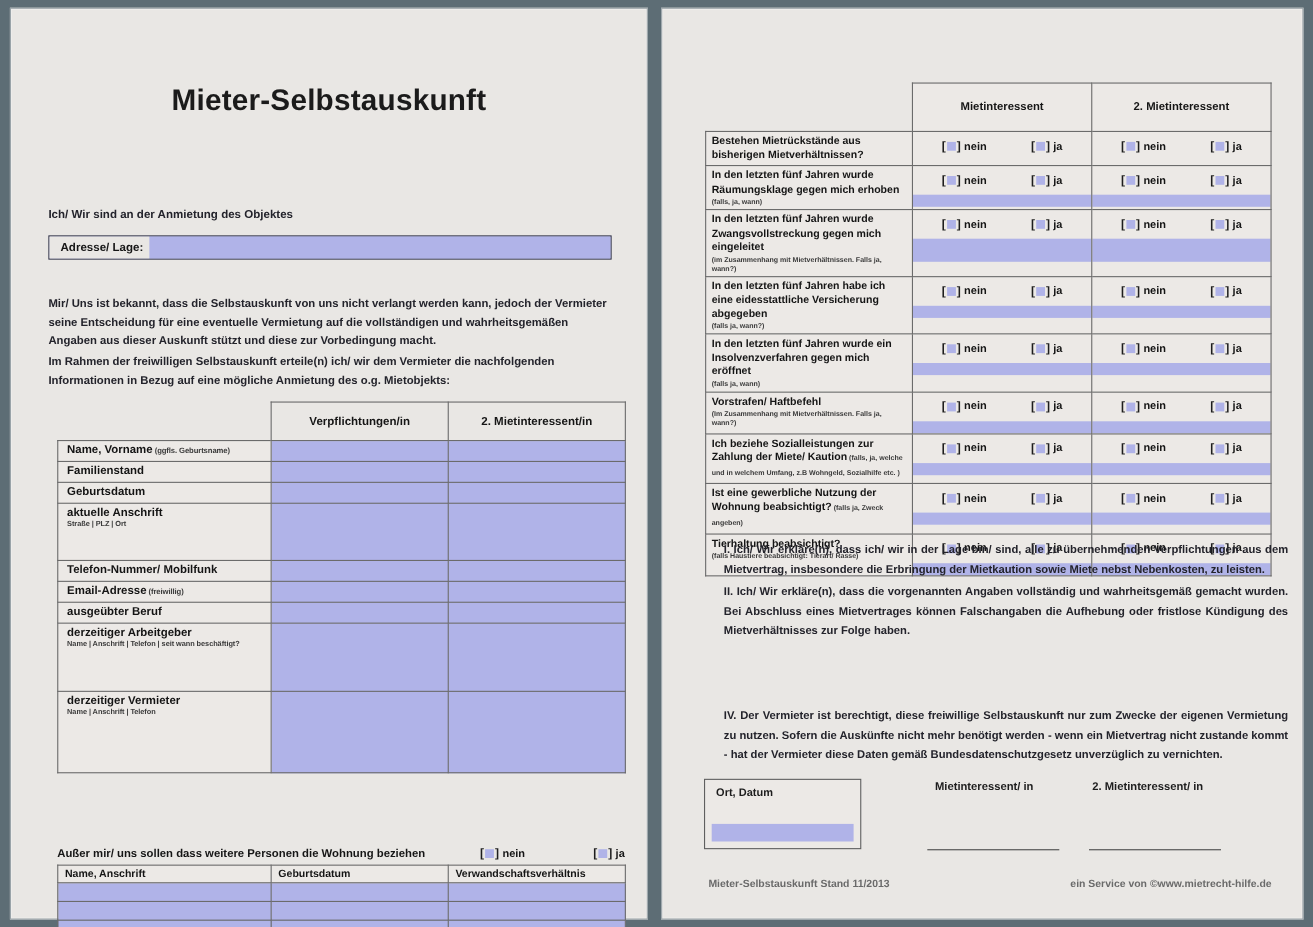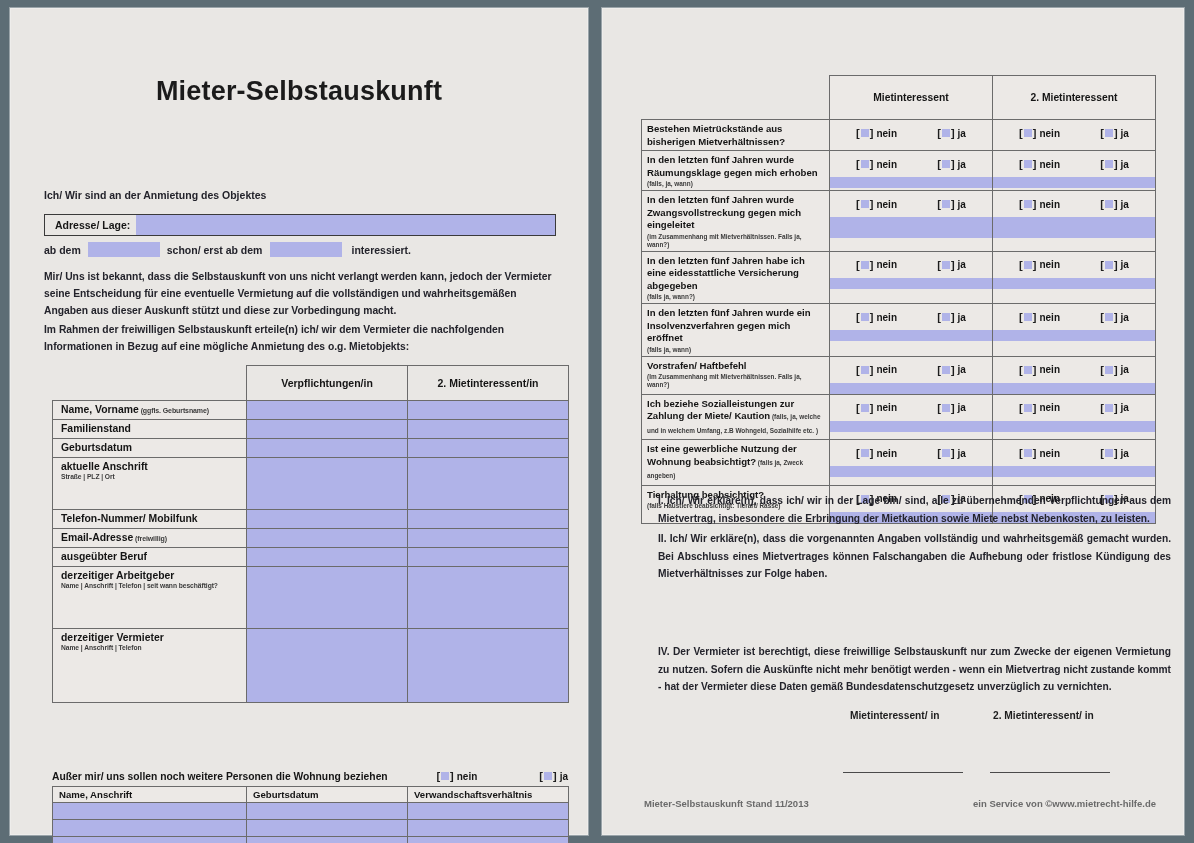--- a/index.html
+++ b/index.html
@@ -217,27 +217,20 @@
 
       <div class="title">Mieter-Selbstauskunft</div>
 
       <div class="lead">Ich/ Wir sind an der Anmietung des Objektes</div>
 
       <div class="addr-box">
         <div class="addr-label">Adresse/ Lage:</div>
         <div class="addr-fill"></div>
       </div>
 
-      <div class="abdem-row">
-        <span>ab  dem</span>
-        <span class="fill"></span>
-        <span>schon/ erst ab dem</span>
-        <span class="fill w2"></span>
-        <span>interessiert.</span>
-      </div>
 
       <div class="para" id="para1">Mir/ Uns ist bekannt, dass die Selbstauskunft von uns nicht verlangt werden kann, jedoch der Vermieter seine Entscheidung für eine eventuelle Vermietung auf die vollständigen und wahrheitsgemäßen Angaben aus dieser Auskunft stützt und diese zur Vorbedingung macht.</div>
       <div class="para" id="para2">Im Rahmen der freiwilligen Selbstauskunft erteile(n) ich/ wir dem Vermieter die nachfolgenden Informationen in Bezug auf eine mögliche Anmietung des o.g. Mietobjekts:</div>
 
       <table class="grid" id="tbl-person">
         <thead>
           <tr>
             <th class="blank" style="width:194px"></th>
             <th style="width:161px">Verpflichtungen/in</th>
             <th style="width:161px">2. Mietinteressent/in</th>
@@ -307,21 +300,21 @@
                 <div class="lbl-main">derzeitiger Vermieter</div>
                 <div class="lbl-sub">Name | Anschrift | Telefon</div>
               </td>
               <td class="fill-cell"></td>
               <td class="fill-cell"></td>
             </tr>
           </tbody>
       </table>
 
       <div class="extra-head">
-        <span>Außer mir/ uns sollen noch weitere Personen die Wohnung beziehen</span>
+        <span>Außer mir/ uns sollen dass weitere Personen die Wohnung beziehen</span>
         <span class="spacer"></span>
         <span class="cbx">
           <span class="br">[</span>
             <span class="sq"></span>
             <span class="br">]</span>
           <span class="tx">nein</span>
         </span>
         <span style="width:62px"></span>
         <span class="cbx">
           <span class="br">[</span>
@@ -742,18 +735,22 @@
       </div>
 
       <div class="footer">
         <span>Mieter-Selbstauskunft Stand 11/2013</span>
         <span>ein Service von ©www.mietrecht-hilfe.de</span>
       </div>
 
     </div>
   </div>
 
+  <div class="ort-box">
+    <div class="ort-lbl">Ort, Datum</div>
+    <div class="ort-fill"></div>
+  </div>
   <div class="sig" id="sig1-lbl">Mietinteressent/ in</div>
   <div class="sig" id="sig2-lbl">2. Mietinteressent/ in</div>
   <div class="sig-line" id="sig1-line"></div>
   <div class="sig-line" id="sig2-line"></div>
 
 </div>
 
 </body></html>

